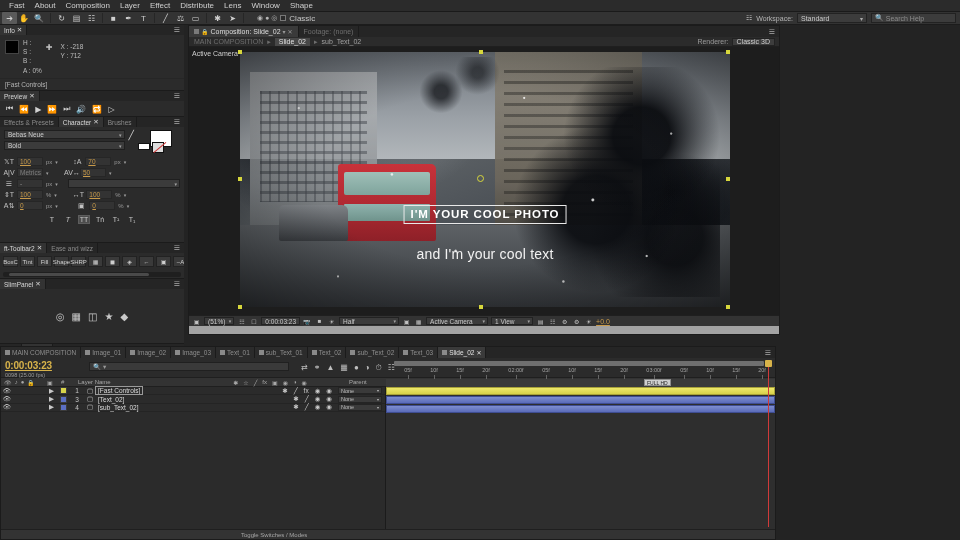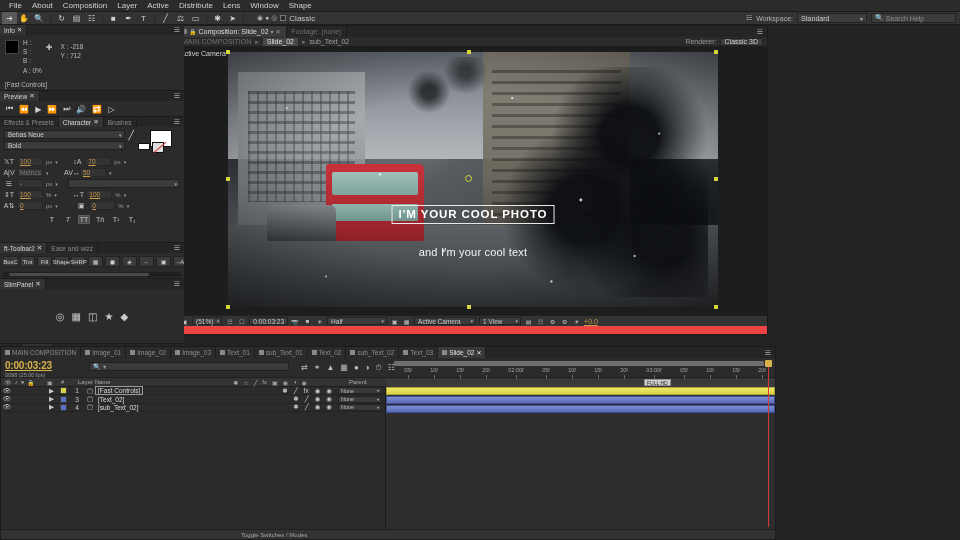--- a/index.html
+++ b/index.html
@@ -48,21 +48,21 @@
   .ec-name { color:#dcdcdc; font-weight:bold; font-size:7px;}
   .ec-name.sub { font-weight:normal; color:#cfcfcf;}
   .ec-reset { position:absolute; left:92px; color:#c89a4a; text-decoration:underline; font-size:7px;}
   .ec-about { position:absolute; left:143px; color:#c89a4a; text-decoration:underline; font-size:7px;}
   .ec-val { position:absolute; left:92px; color:#c89a4a; text-decoration:underline; font-size:7px;}
   .ec-chk { position:absolute; left:96px; width:6px; height:6px; border:1px solid #8a8a8a; background:#3a3a3a; color:#cfcf8a; font-size:5px; line-height:5px; text-align:center;}
   .ec-hl { outline:1px solid #8d8d8d; padding:0 2px;}
   .ec-sblt { font-size:6px; color:#b0b0b0; margin-right:2px;}
 
   
-  #viewerPanel { left:176px; top:25px; width:592px; height:310px; background:#ef4444;}
+  #viewerPanel { left:188px; top:25px; width:592px; height:310px; background:#a3a3a3;}
   .v-tabrow { display:flex; height:11px; background:#252525; }
   .v-crumb { height:10px; display:flex; align-items:center; gap:4px; font-size:7px; background:#2b2b2b; padding-left:5px; color:#6e6e6e; border-bottom:1px solid #1f1f1f;}
   .v-crumb .cur { background:#484848; color:#e0e0e0; padding:0 4px; height:8px; display:flex; align-items:center;}
   .v-crumb .nm { color:#a0a0a0;}
   .v-renderer { margin-left:auto; display:flex; align-items:center; gap:3px; padding-right:4px; color:#9a9a9a;}
   .v-renderer .box { background:#3d3d3d; border:1px solid #222; padding:0 4px; height:8px; display:flex;align-items:center; color:#d0d0d0;}
   .v-stage { position:relative; width:100%; height:268px; background:#1d1d1d; overflow:hidden;}
   .v-camlabel { position:absolute; left:3px; top:3px; font-size:7px; color:#d0d0d0;}
   .v-img { position:absolute; left:51px; top:5px; width:490px; height:255px; overflow:hidden;
            background:
@@ -111,21 +111,21 @@
       radial-gradient(circle at 44% 78%, rgba(255,255,255,.8) 0 .7px, rgba(255,255,255,0) 1.8px),
       radial-gradient(circle at 20% 88%, rgba(255,255,255,.7) 0 .6px, rgba(255,255,255,0) 1.5px),
       radial-gradient(circle at 66% 90%, rgba(255,255,255,.75) 0 .7px, rgba(255,255,255,0) 1.7px),
       radial-gradient(circle at 83% 80%, rgba(255,255,255,.8) 0 .6px, rgba(255,255,255,0) 1.6px);}
   .v-img .vig { position:absolute; inset:0; background:radial-gradient(ellipse at 50% 50%, rgba(0,0,0,0) 48%, rgba(0,0,0,.45) 100%);}
   .v-title { position:absolute; left:50%; top:60%; transform:translateX(-50%);
      border:1.4px solid #e9e9e9; padding:2px 6px 3px; color:#fff;
      font-family:"Liberation Sans", sans-serif; font-weight:bold; font-size:11.5px;
      letter-spacing:.9px; white-space:nowrap; text-align:center;}
   .v-sub { position:absolute; left:50%; top:76%; transform:translateX(-50%); color:#f2f2f2;
-     font-size:11px; white-space:nowrap; letter-spacing:.2px;}
+     font-size:14px; white-space:nowrap; letter-spacing:.2px;}
   .handle { position:absolute; width:4px; height:4px; background:#d7d73c; }
   .v-bottombar { height:11px; background:#333; display:flex; align-items:center; gap:3px; padding:0 3px; border-top:1px solid #1f1f1f;}
   .vb-item { font-size:7px; color:#c9c9c9; display:flex; align-items:center;}
   .vb-box { background:#3b3b3b; border:1px solid #222; height:8px; padding:0 3px; display:flex; align-items:center; font-size:6.5px;}
   .vb-drop { background:#3b3b3b; border:1px solid #222; height:8px; padding:0 8px 0 3px; display:flex; align-items:center; font-size:6.5px; position:relative;}
   .vb-drop:after{content:"\25BE"; position:absolute; right:2px; font-size:5px; color:#a5a5a5;}
   .vb-ic { width:9px; height:8px; display:flex;align-items:center;justify-content:center;font-size:6px;color:#c0c0c0;}
 
   
   #rightDock { left:776px; top:25px; width:184px; height:515px; }
@@ -218,25 +218,25 @@
   .ticklbl { position:absolute; top:0; font-size:5.5px; color:#a2a2a2; transform:translateX(-50%);}
   .markerrow { position:absolute; left:0; width:100%; height:8px; background:#3a3a3a;}
   .marker { position:absolute; background:#cfcfcf; color:#222; font-size:5px; padding:0 2px; height:7px; display:flex; align-items:center; border:1px solid #8d8d8d;}
 </style>
 </head>
 <body>
 
 <div class="app">
 
   <div class="menubar">
-    <div class="mi">File</div>
+    <div class="mi">Fast</div>
     <div class="mi">About</div>
     <div class="mi">Composition</div>
     <div class="mi">Layer</div>
-    <div class="mi">Active</div>
+    <div class="mi">Effect</div>
     <div class="mi">Distribute</div>
     <div class="mi">Lens</div>
     <div class="mi">Window</div>
     <div class="mi">Shape</div>
   </div>
 
   <div class="toolbar">
     <div class="tool active">➔</div>
     <div class="tool">✋</div>
     <div class="tool">🔍</div>

